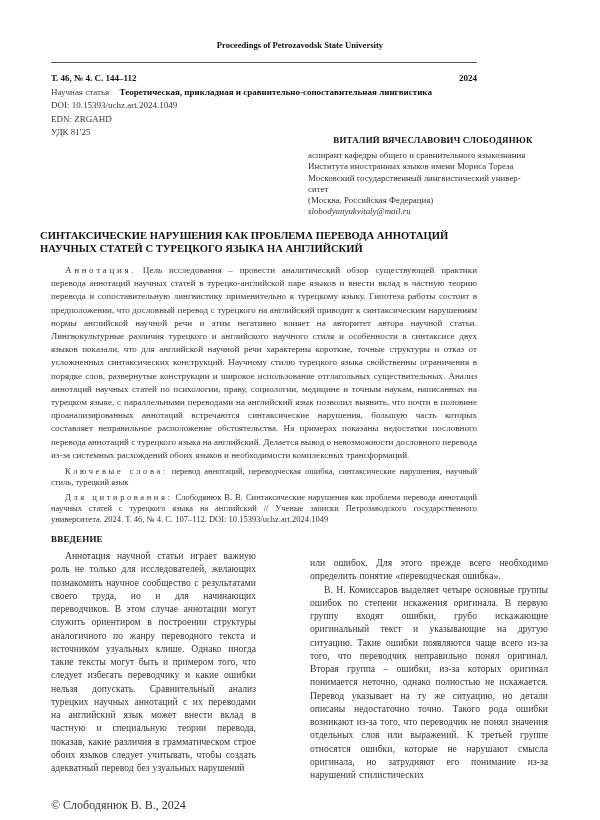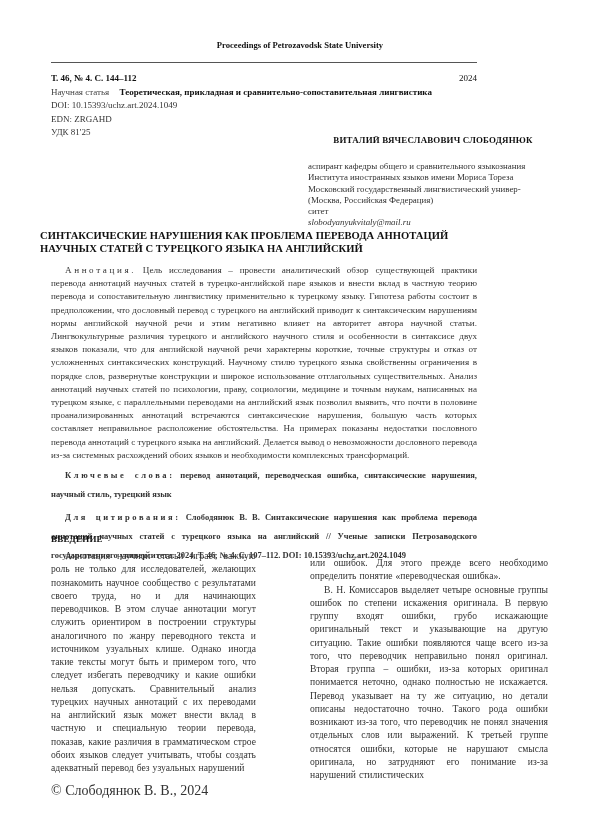--- a/index.html
+++ b/index.html
@@ -16,51 +16,51 @@
   .journal-subtitle {
     position: absolute; top: 40px; left: 0; width: 600px; text-align: center;
     font-weight: bold; font-size: 8.6px; color: #111;
   }
   .header-rule {
     position: absolute; top: 62px; left: 51px; width: 426px; height: 0;
     border-top: 1px solid #555;
   }
   .meta { position: absolute; left: 51px; top: 72px; width: 426px; font-size: 9px; line-height: 13.6px; color: #333; }
   .meta .issue { font-weight: bold; color: #111; }
-  .meta .year { position: absolute; right: 0; top: 0; font-weight: normal; color: #111; }
+  .meta .year { position: absolute; right: 0; top: 0; font-weight: bold; color: #111; }
   .meta .type-row .type { color: #444; }
   .meta .type-row .section { font-weight: bold; color: #111; margin-left: 8px; }
 
   .author-block { position: absolute; left: 308px; top: 135px; width: 230px; font-size: 8.9px; line-height: 11.2px; color: #333; }
-  .author-name { font-weight: bold; color: #111; text-align: center; margin-bottom: 15px; padding-left: 20px; letter-spacing: 0.2px; }
+  .author-name { font-weight: bold; color: #111; text-align: center; margin-bottom: 4px; padding-left: 20px; letter-spacing: 0.2px; }
   .author-email { font-style: italic; }
 
   .article-title {
     position: absolute; top: 229px; left: 40px; width: 520px; 
     font-weight: bold; font-size: 10.6px; line-height: 13px; color: #111;
   }
   .abstract {
     position: absolute; left: 51px; top: 264px; width: 426px;
     font-size: 9.1px; line-height: 13.2px; text-align: justify; color: #333;
   }
   .abstract p { margin: 0; }
   .spaced { letter-spacing: 2.6px; }
   .small-block {
-    font-size: 8.5px; line-height: 19px; margin-top: 4px !important; text-align: justify; font-weight: bold;
+    font-size: 8.5px; line-height: 11px; margin-top: 4px !important; text-align: justify;
   }
 
   .col-left { position: absolute; left: 51px; top: 534px; width: 205px; }
   .col-right { position: absolute; left: 310px; top: 556px; width: 238px; }
   .section-head { font-weight: bold; font-size: 9px; color: #111; margin: 0 0 5px 0; letter-spacing: 0.2px; }
   .body-text {
     font-size: 9.6px; line-height: 13.25px; text-align: justify; color: #333; margin: 0;
     word-spacing: 0.6px;
   }
   .indent { text-indent: 14px; }
-  .copyright { font-size: 14px; color: #333; margin-top: 9px; }
+  .copyright { font-size: 12px; color: #333; margin-top: 24px; }
 </style>
 </head>
 <body>
 
 <div class="page">
 
   <div class="journal-subtitle">Proceedings of Petrozavodsk State University</div>
   <div class="header-rule"></div>
 
   <div class="meta">
@@ -73,22 +73,22 @@
     <div>DOI: 10.15393/uchz.art.2024.1049</div>
     <div>EDN: ZRGAHD</div>
     <div>УДК 81'25</div>
   </div>
 
   <div class="author-block">
     <div class="author-name">ВИТАЛИЙ ВЯЧЕСЛАВОВИЧ СЛОБОДЯНЮК</div>
     <div>аспирант кафедры общего и сравнительного языкознания</div>
     <div>Института иностранных языков имени Мориса Тореза</div>
     <div>Московский государственный лингвистический универ-</div>
+    <div>ситет</div>
     <div>(Москва, Российская Федерация)</div>
-    <div>ситет</div>
     <div class="author-email">slobodyanyukvitaly@mail.ru</div>
   </div>
 
   <div class="article-title">
     <div>СИНТАКСИЧЕСКИЕ НАРУШЕНИЯ КАК ПРОБЛЕМА ПЕРЕВОДА АННОТАЦИЙ</div>
     <div>НАУЧНЫХ СТАТЕЙ С ТУРЕЦКОГО ЯЗЫКА НА АНГЛИЙСКИЙ</div>
   </div>
 
   <div class="abstract">
     <p style="text-indent:14px;">

